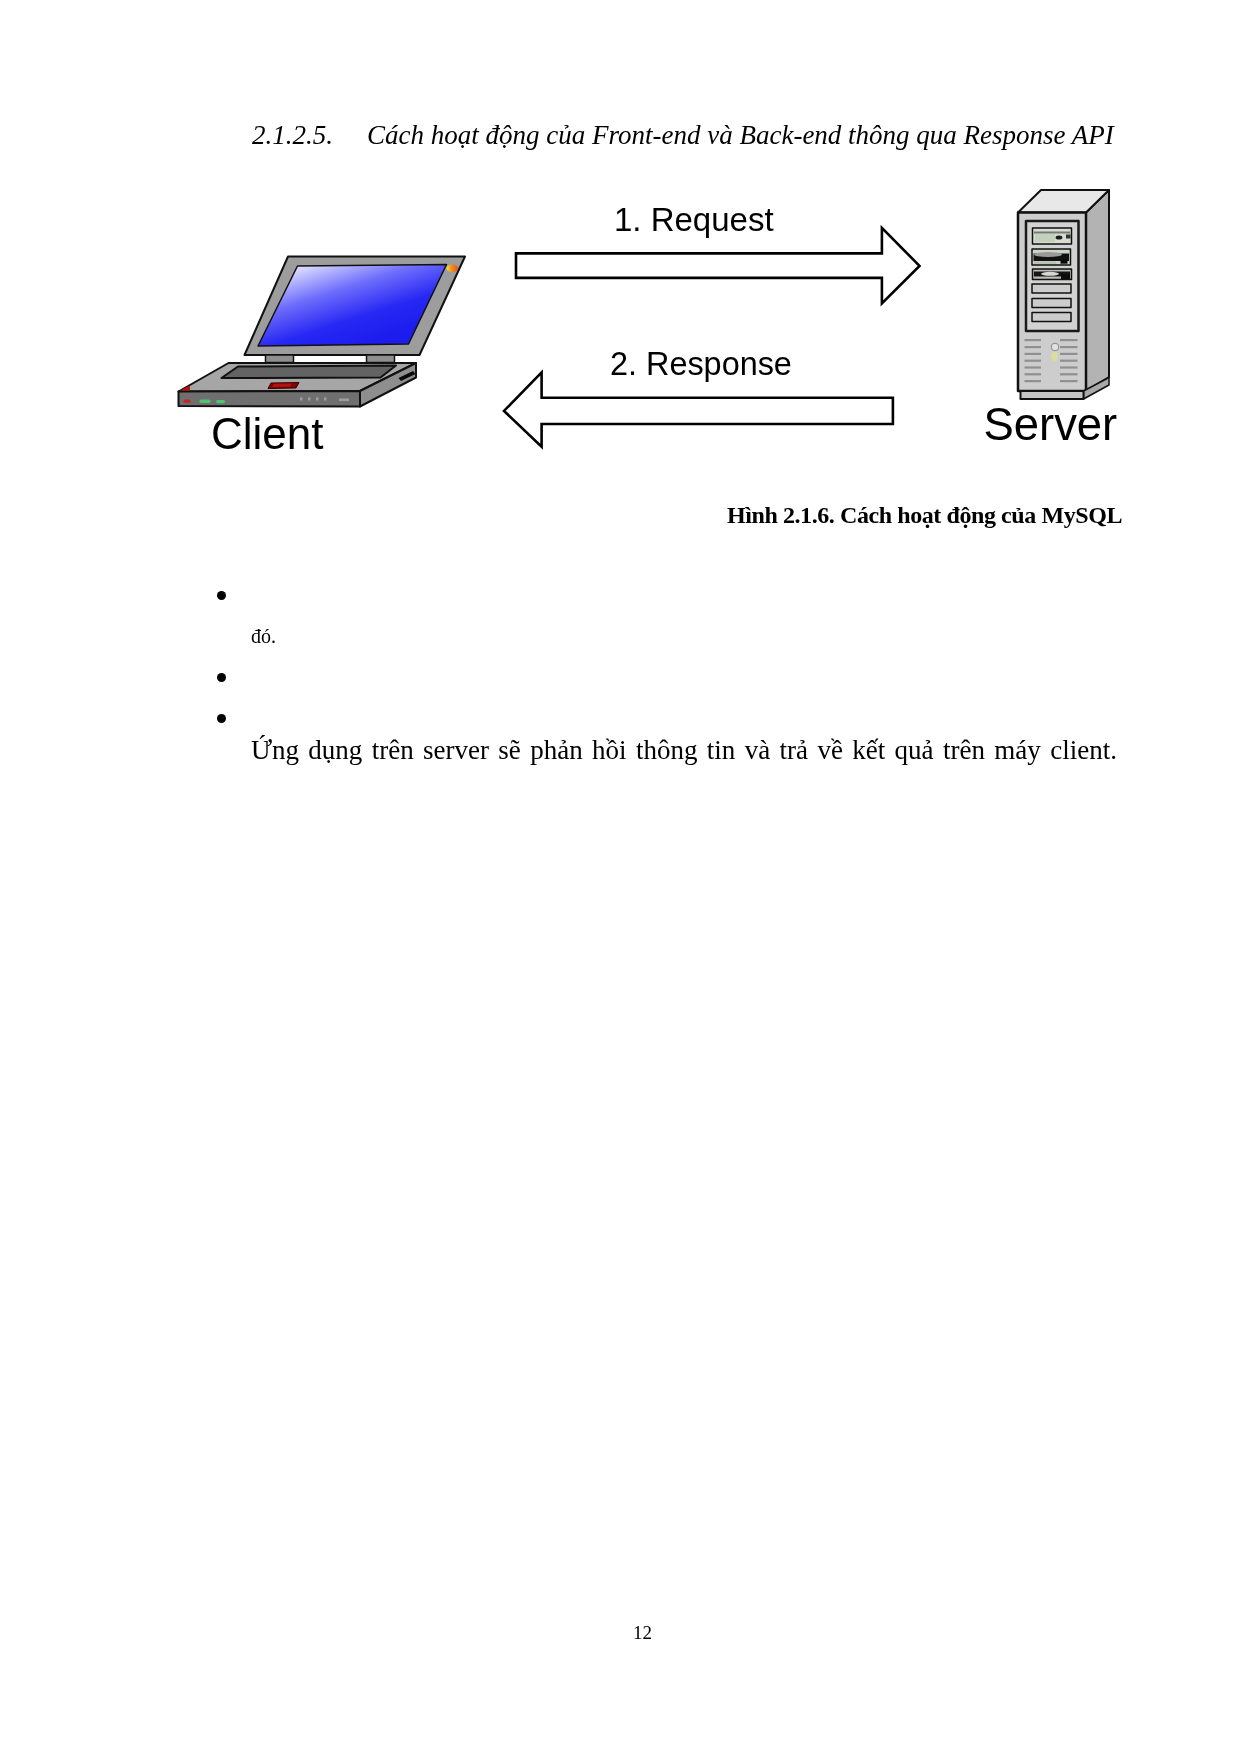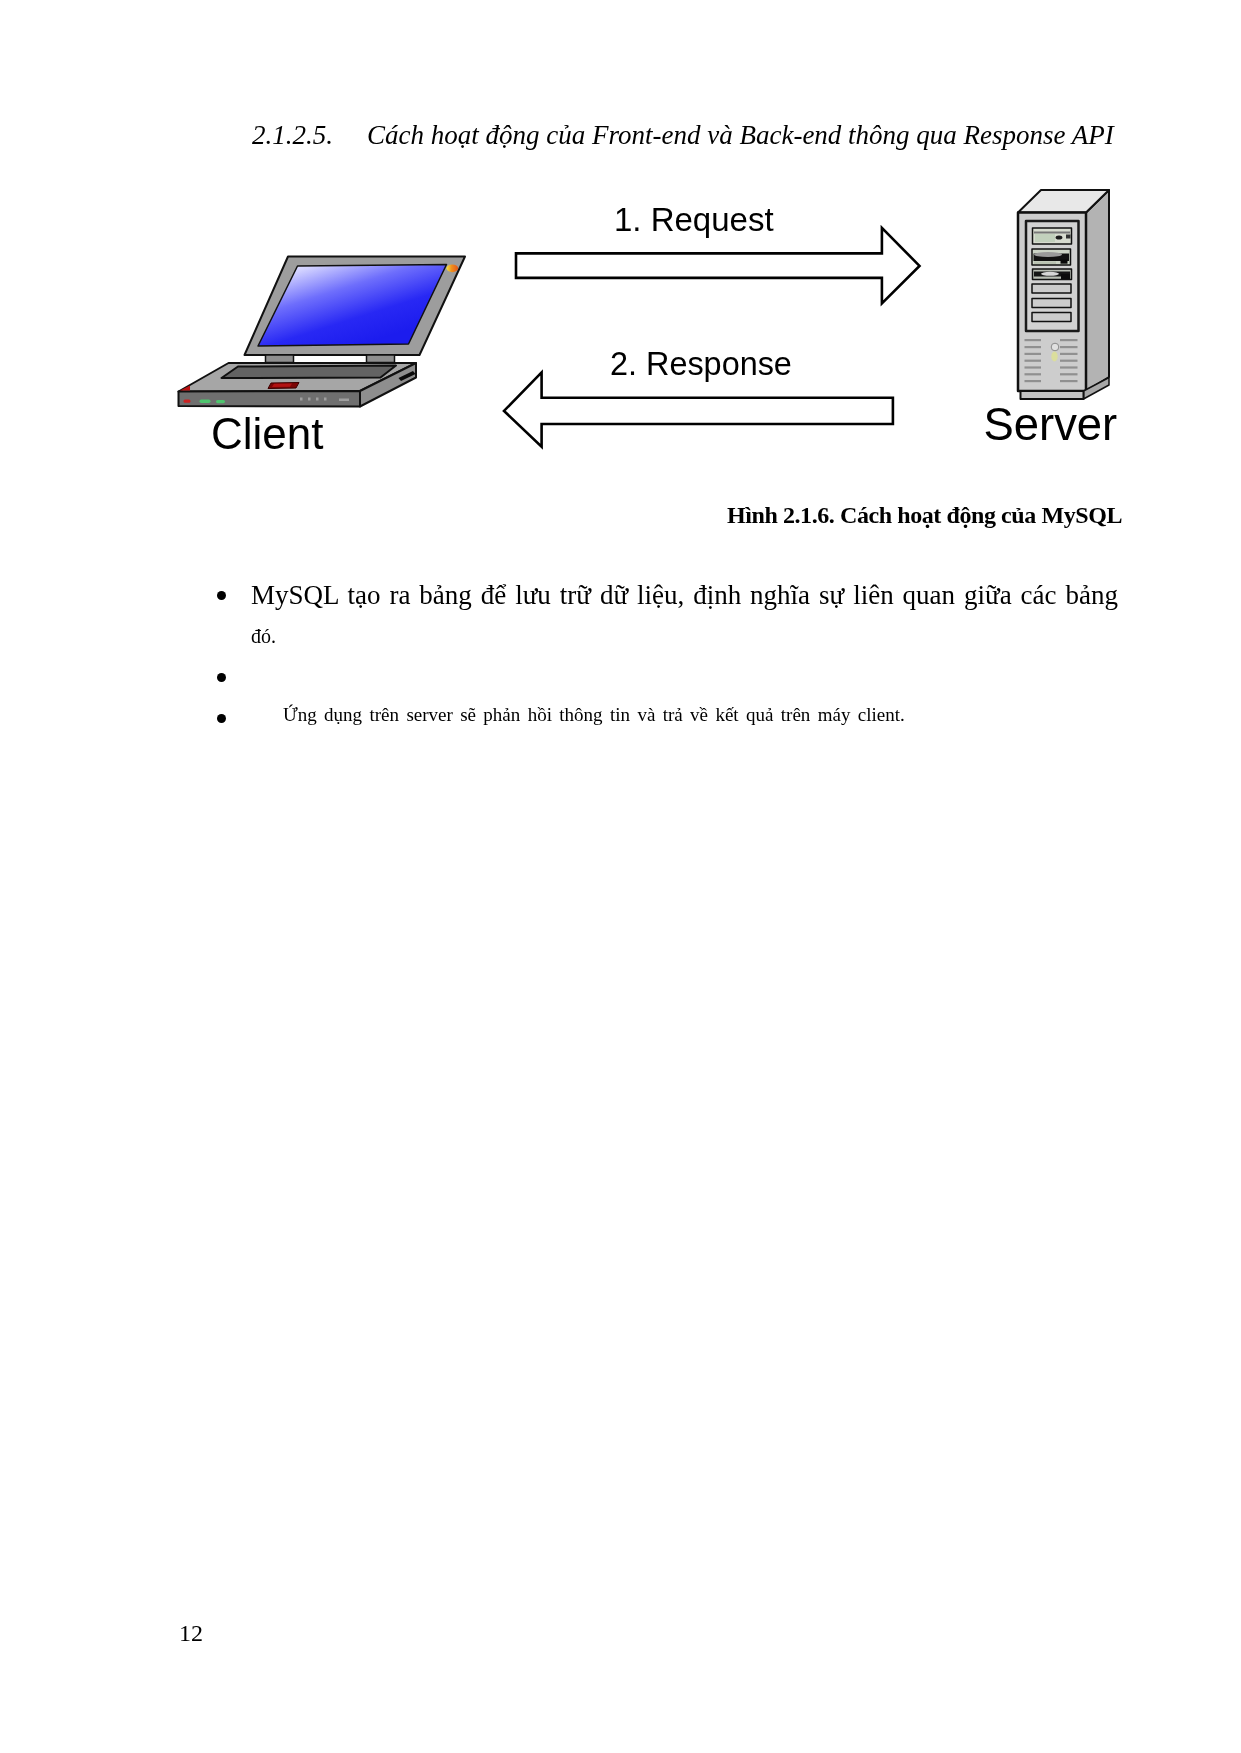--- a/index.html
+++ b/index.html
@@ -125,21 +125,20 @@
       <text x="614" y="230.5" font-size="33">1. Request</text>
       <text x="610" y="374.6" font-size="32.4">2. Response</text>
       <text x="211" y="448.5" font-size="44">Client</text>
       <text x="983.5" y="440" font-size="45.4">Server</text>
     </g>
   </svg>
 
   <div class="abs ser" id="caption" style="left:177px;width:945px;top:502.5px;font-size:24px;line-height:24px;font-weight:bold;text-align:right;letter-spacing:-0.42px;">Hình 2.1.6. Cách hoạt động của MySQL</div>
 
   <div class="abs" id="b1dot" style="left:216.8px;top:591.3px;width:9px;height:9px;border-radius:50%;background:#000;"></div>
-  <div class="abs ser" id="b1l1" style="left:251px;width:867px;top:581.7px;font-size:27px;line-height:27px;text-align:justify;text-align-last:justify;">MySQL tạo ra bảng để lưu trữ dữ liệu, định nghĩa sự liên quan giữa các bảng</div>
   <div class="abs ser" id="b1l2" style="left:251px;top:622.5px;font-size:20px;line-height:27px;">đó.</div>
   <div class="abs" id="b2dot" style="left:216.8px;top:673.1px;width:9px;height:9px;border-radius:50%;background:#000;"></div>
   <div class="abs" id="b3dot" style="left:216.8px;top:713.5px;width:9px;height:9px;border-radius:50%;background:#000;"></div>
-  <div class="abs ser" id="b3l1" style="left:251px;top:701px;font-size:19px;line-height:27px;word-spacing:2.62px;margin-left:32px;">Ứng dụng trên server sẽ phản hồi thông tin và trả về kết quả trên máy client.</div>
+  <div class="abs ser" id="b3l1" style="left:251px;top:737px;font-size:27px;line-height:27px;word-spacing:2.62px;">Ứng dụng trên server sẽ phản hồi thông tin và trả về kết quả trên máy client.</div>
 
-  <div class="abs ser" id="pnum" style="left:179px;width:945px;top:1619px;font-size:24px;line-height:28px;">12</div>
+  <div class="abs ser" id="pnum" style="left:170px;width:945px;top:1619px;font-size:19px;line-height:28px;text-align:center;">12</div>
 
 </div>
 
 </body></html>

